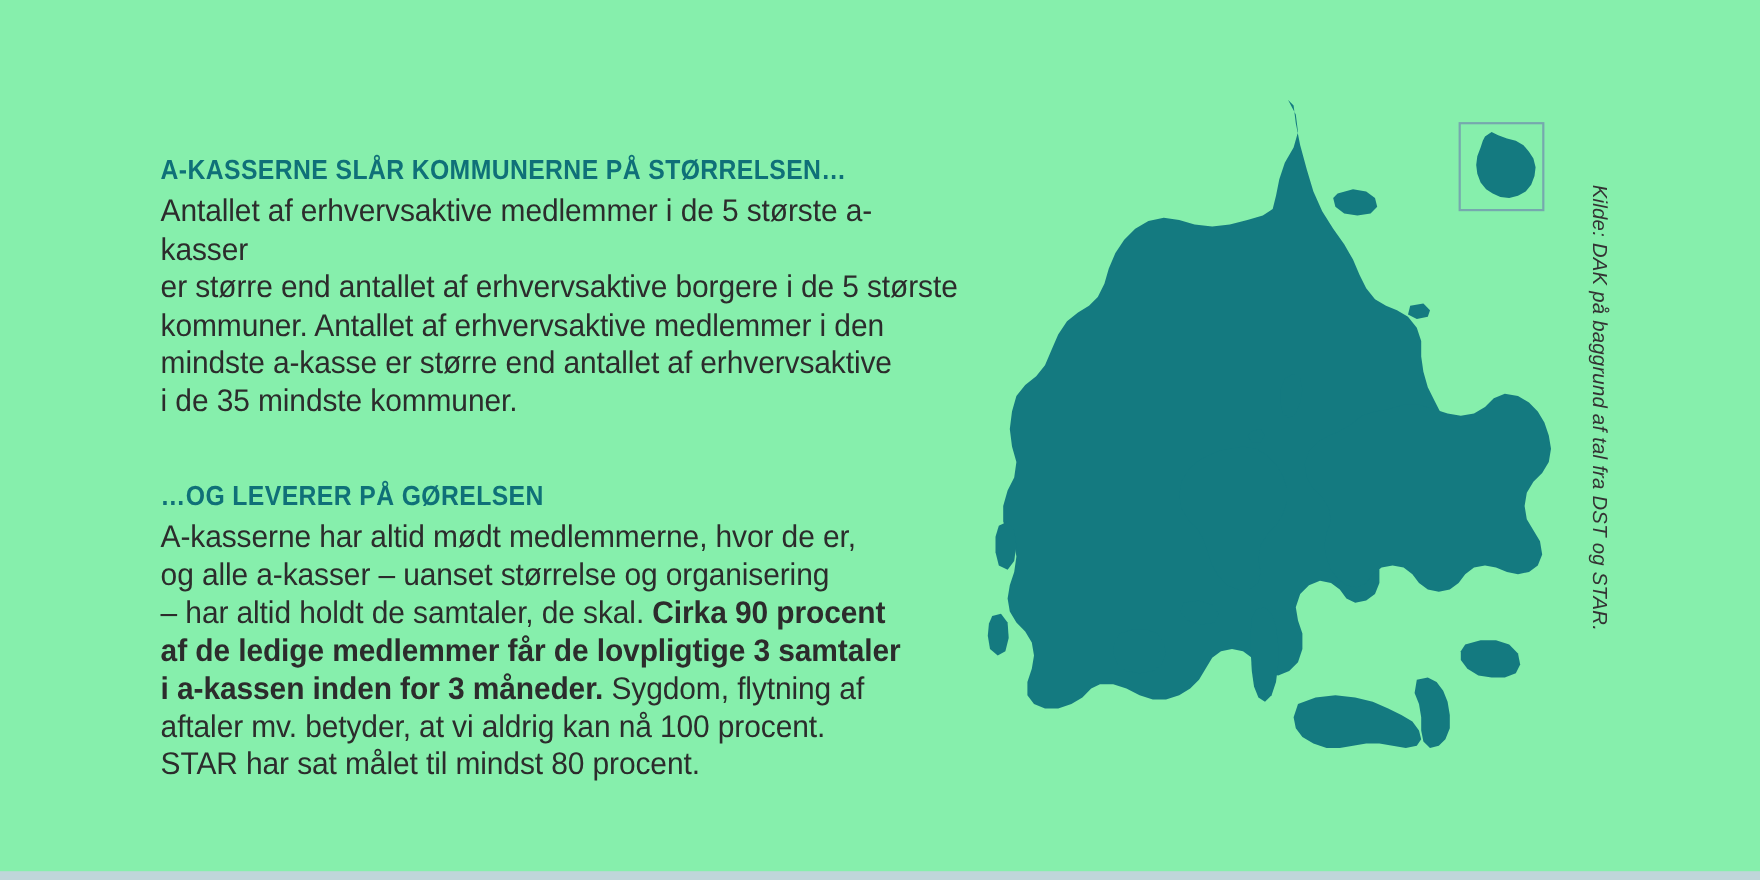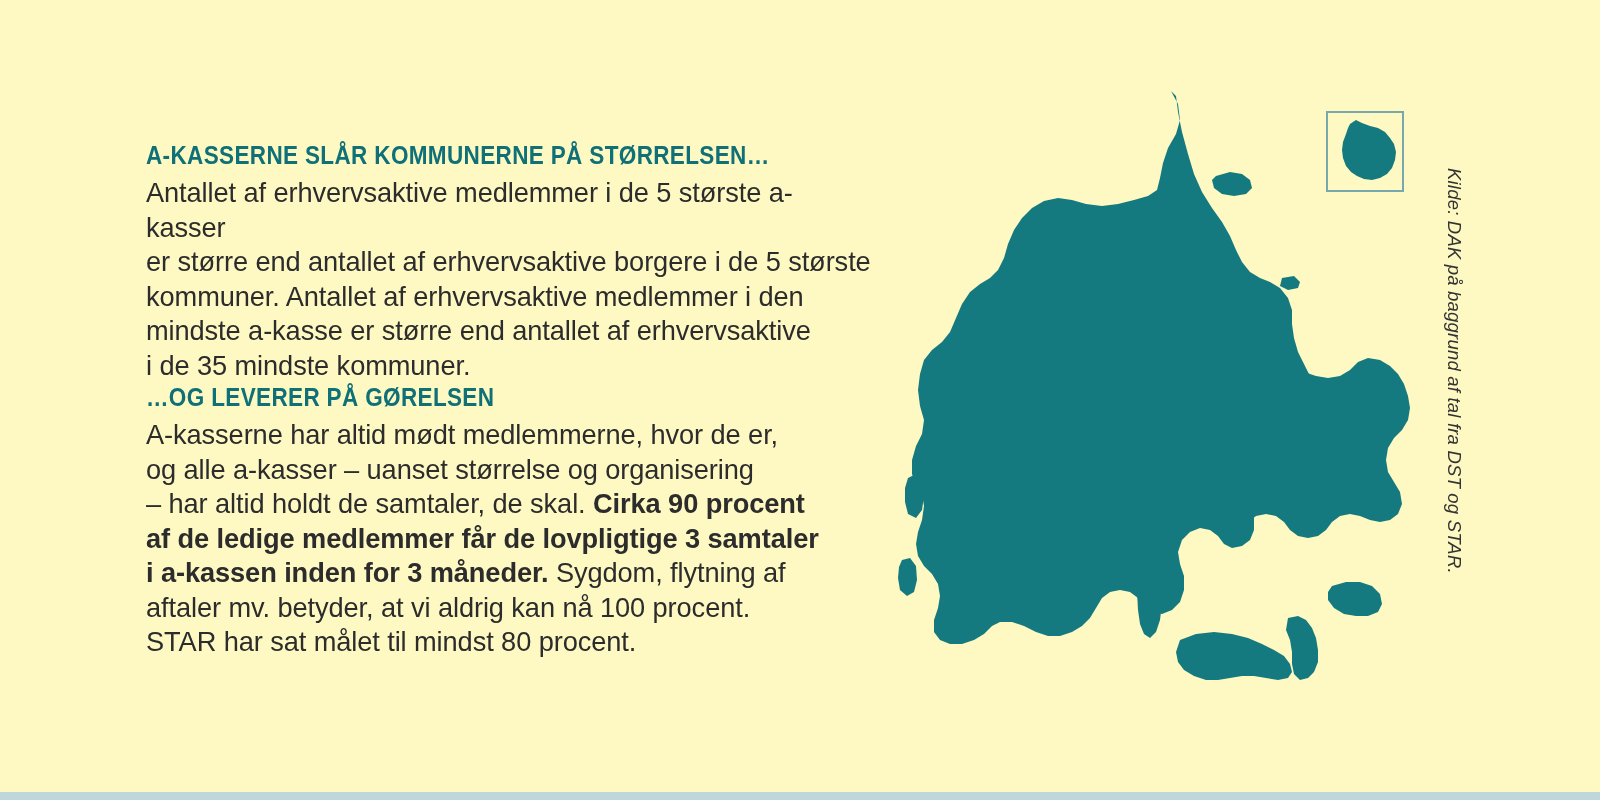--- a/index.html
+++ b/index.html
@@ -13,33 +13,33 @@
     background:#bfd6da;
     font-family:"Liberation Sans", sans-serif;
     overflow:hidden;
     position:relative;
   }
 
   #canvas {
     position:relative;
     width:1600px;
     height:792px;
-    background:#fef9c3;
+    background:#86efac;
     padding-left:24px;
   }
 
   
   .text-column {
     position:absolute;
     left:146px;
     top:140px;
     width:760px;
   }
 
-  .block + .block { }
+  .block + .block { margin-top:54px; }
 
   .block-heading {
     color:#0f7078;
     font-weight:bold;
     font-size:25px;
     letter-spacing:0.4px;
     line-height:30px;
     transform:scaleX(0.90);
     transform-origin:left center;
     white-space:nowrap;

